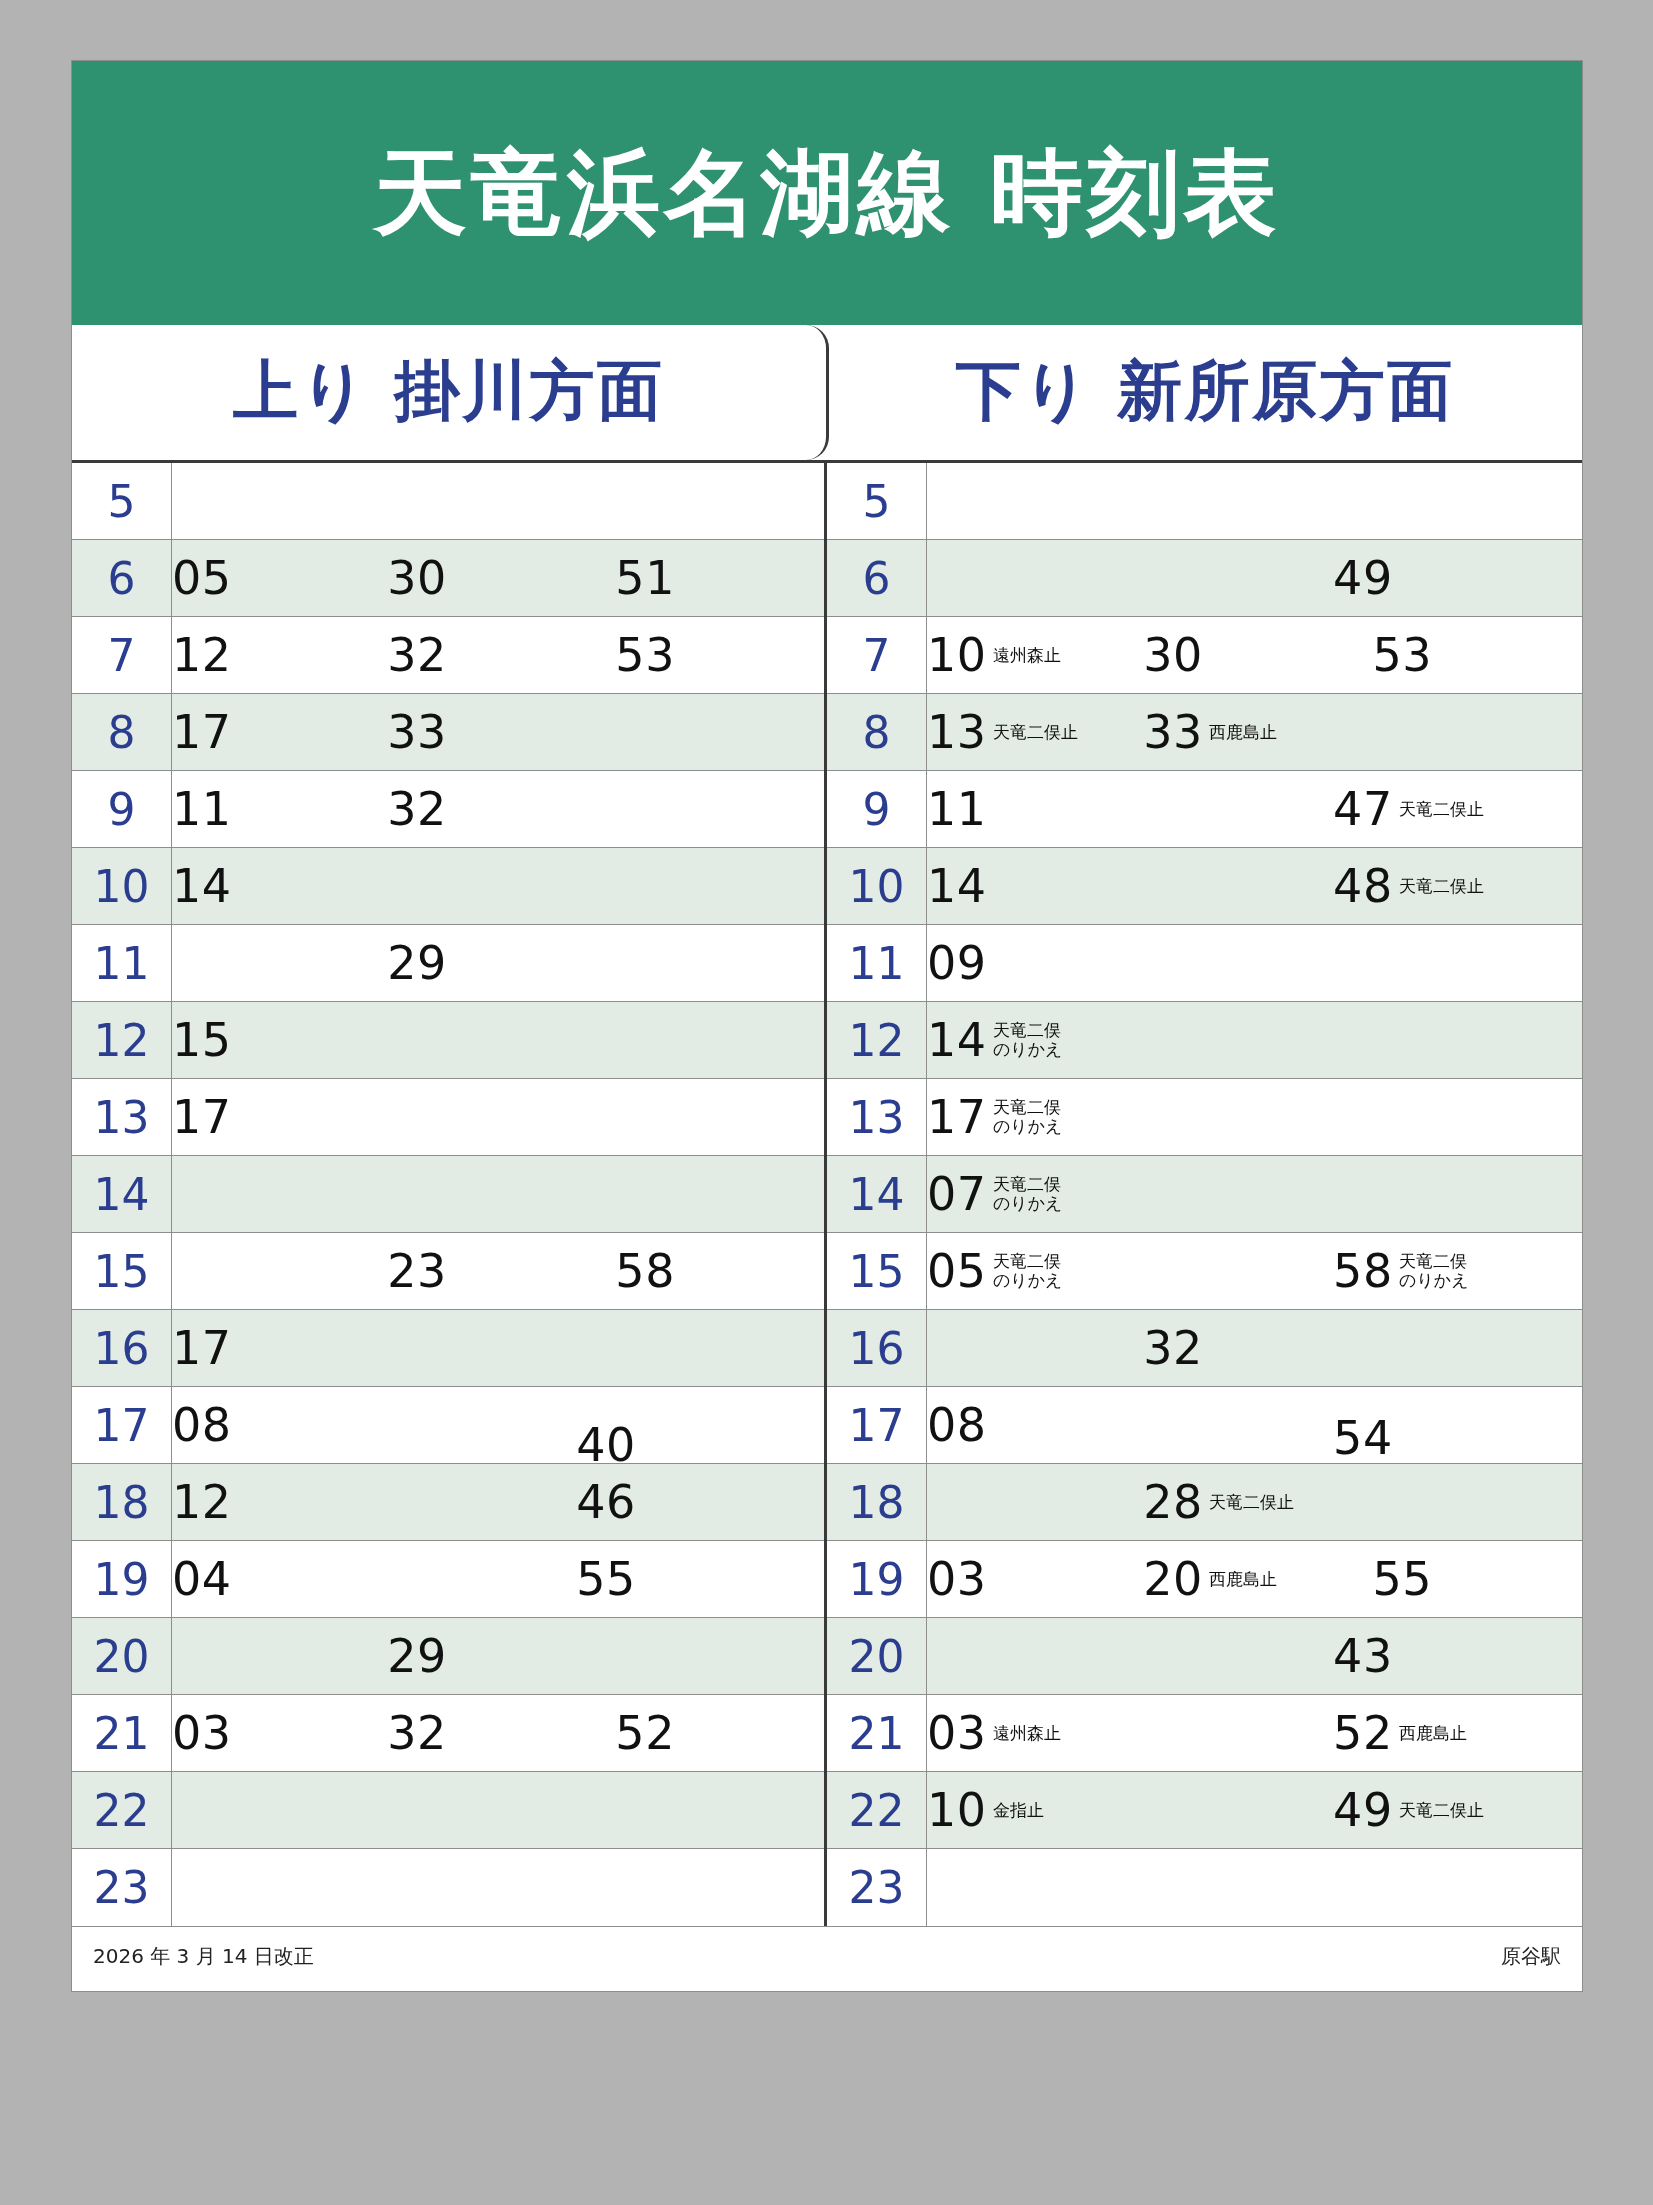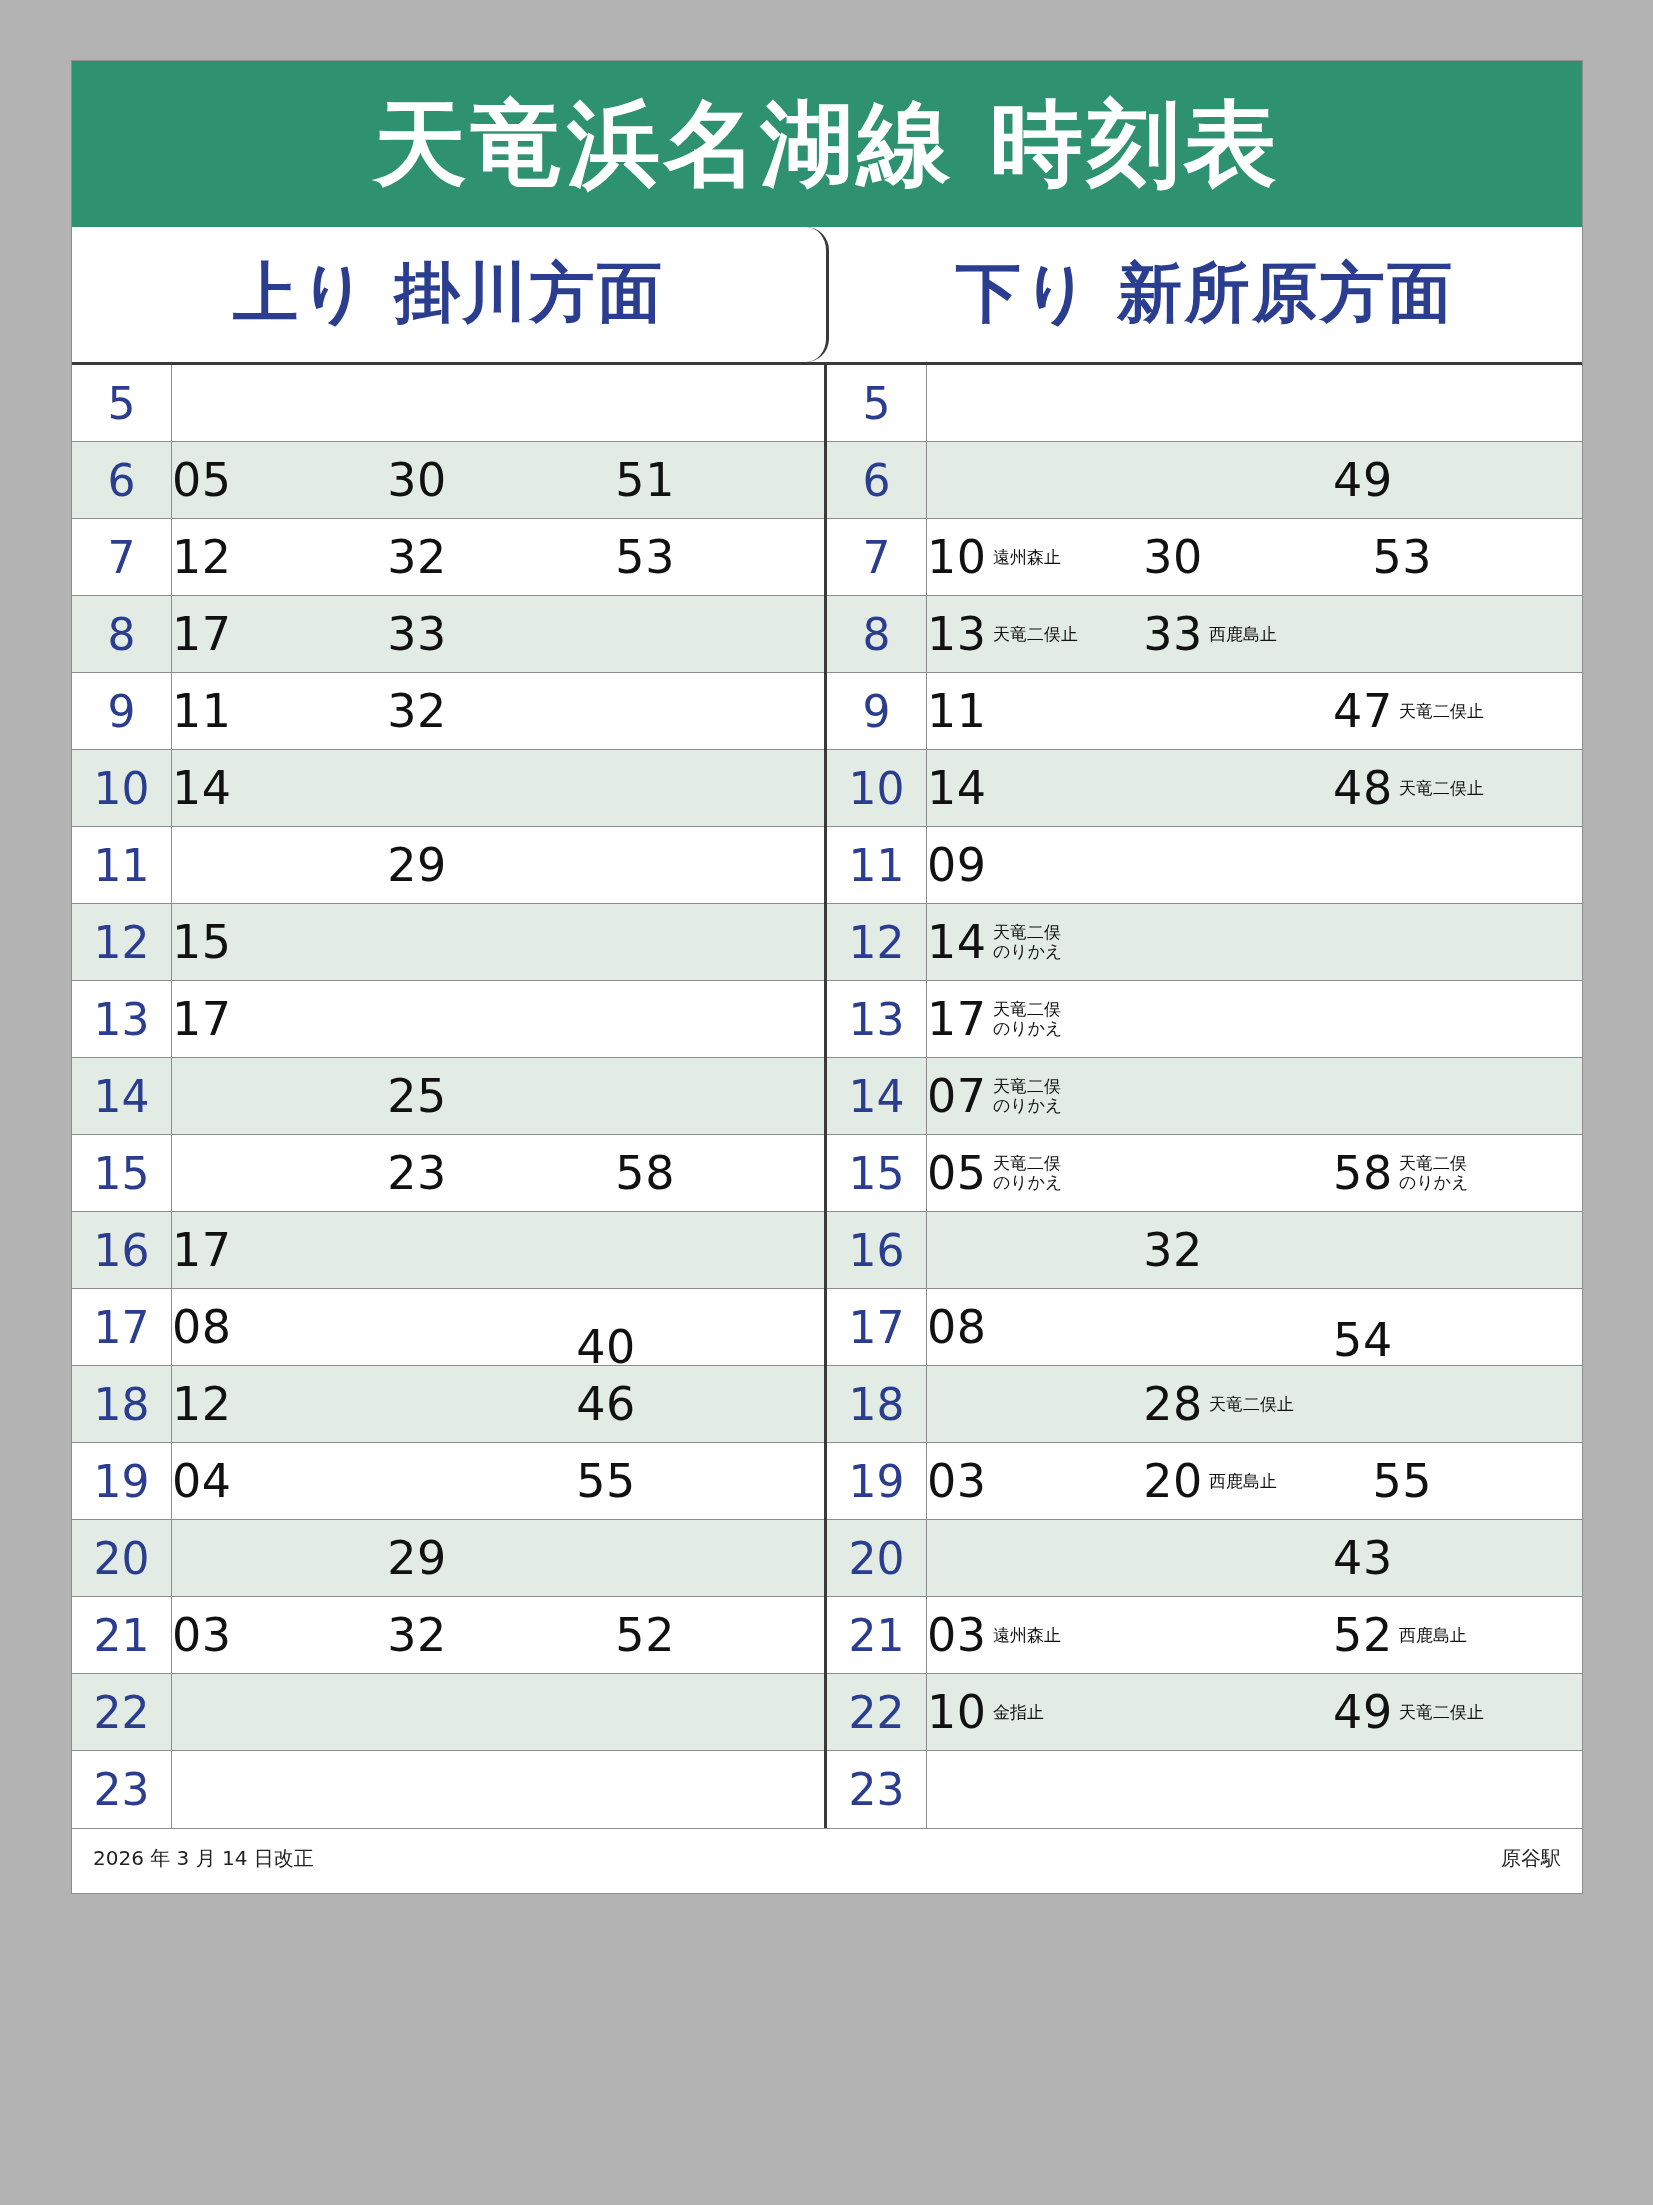--- a/index.html
+++ b/index.html
@@ -17,21 +17,21 @@
   }
   .sheet {
     width: 1512px;
     margin-top: 60px;
     background: #ffffff;
     box-sizing: border-box;
     border: 1.9px solid #8d8d8d;
   }
   .title-bar {
     background: #2e9170;
-    height: 166px;
+    height: 264px;
     display: flex;
     align-items: center;
     justify-content: center;
   }
   .title-bar .title {
     color: #ffffff;
     font-size: 93px;
     font-weight: bold;
     letter-spacing: 3.7px;
     line-height: 1;
@@ -227,25 +227,20 @@
         <div class="row">
           <div class="hour">13</div>
           <div class="mins">
             <div class="dep" style="left: 0%;">
               <span class="m">17</span>
             </div>
           </div>
         </div>
         <div class="row alt">
           <div class="hour">14</div>
-          <div class="mins">
-            <div class="dep" style="left: 33%;">
-              <span class="m">25</span>
-            </div>
-          </div>
         </div>
         <div class="row">
           <div class="hour">15</div>
           <div class="mins">
             <div class="dep" style="left: 33%;">
               <span class="m">23</span>
             </div>
             <div class="dep" style="left: 68%;">
               <span class="m">58</span>
             </div>

